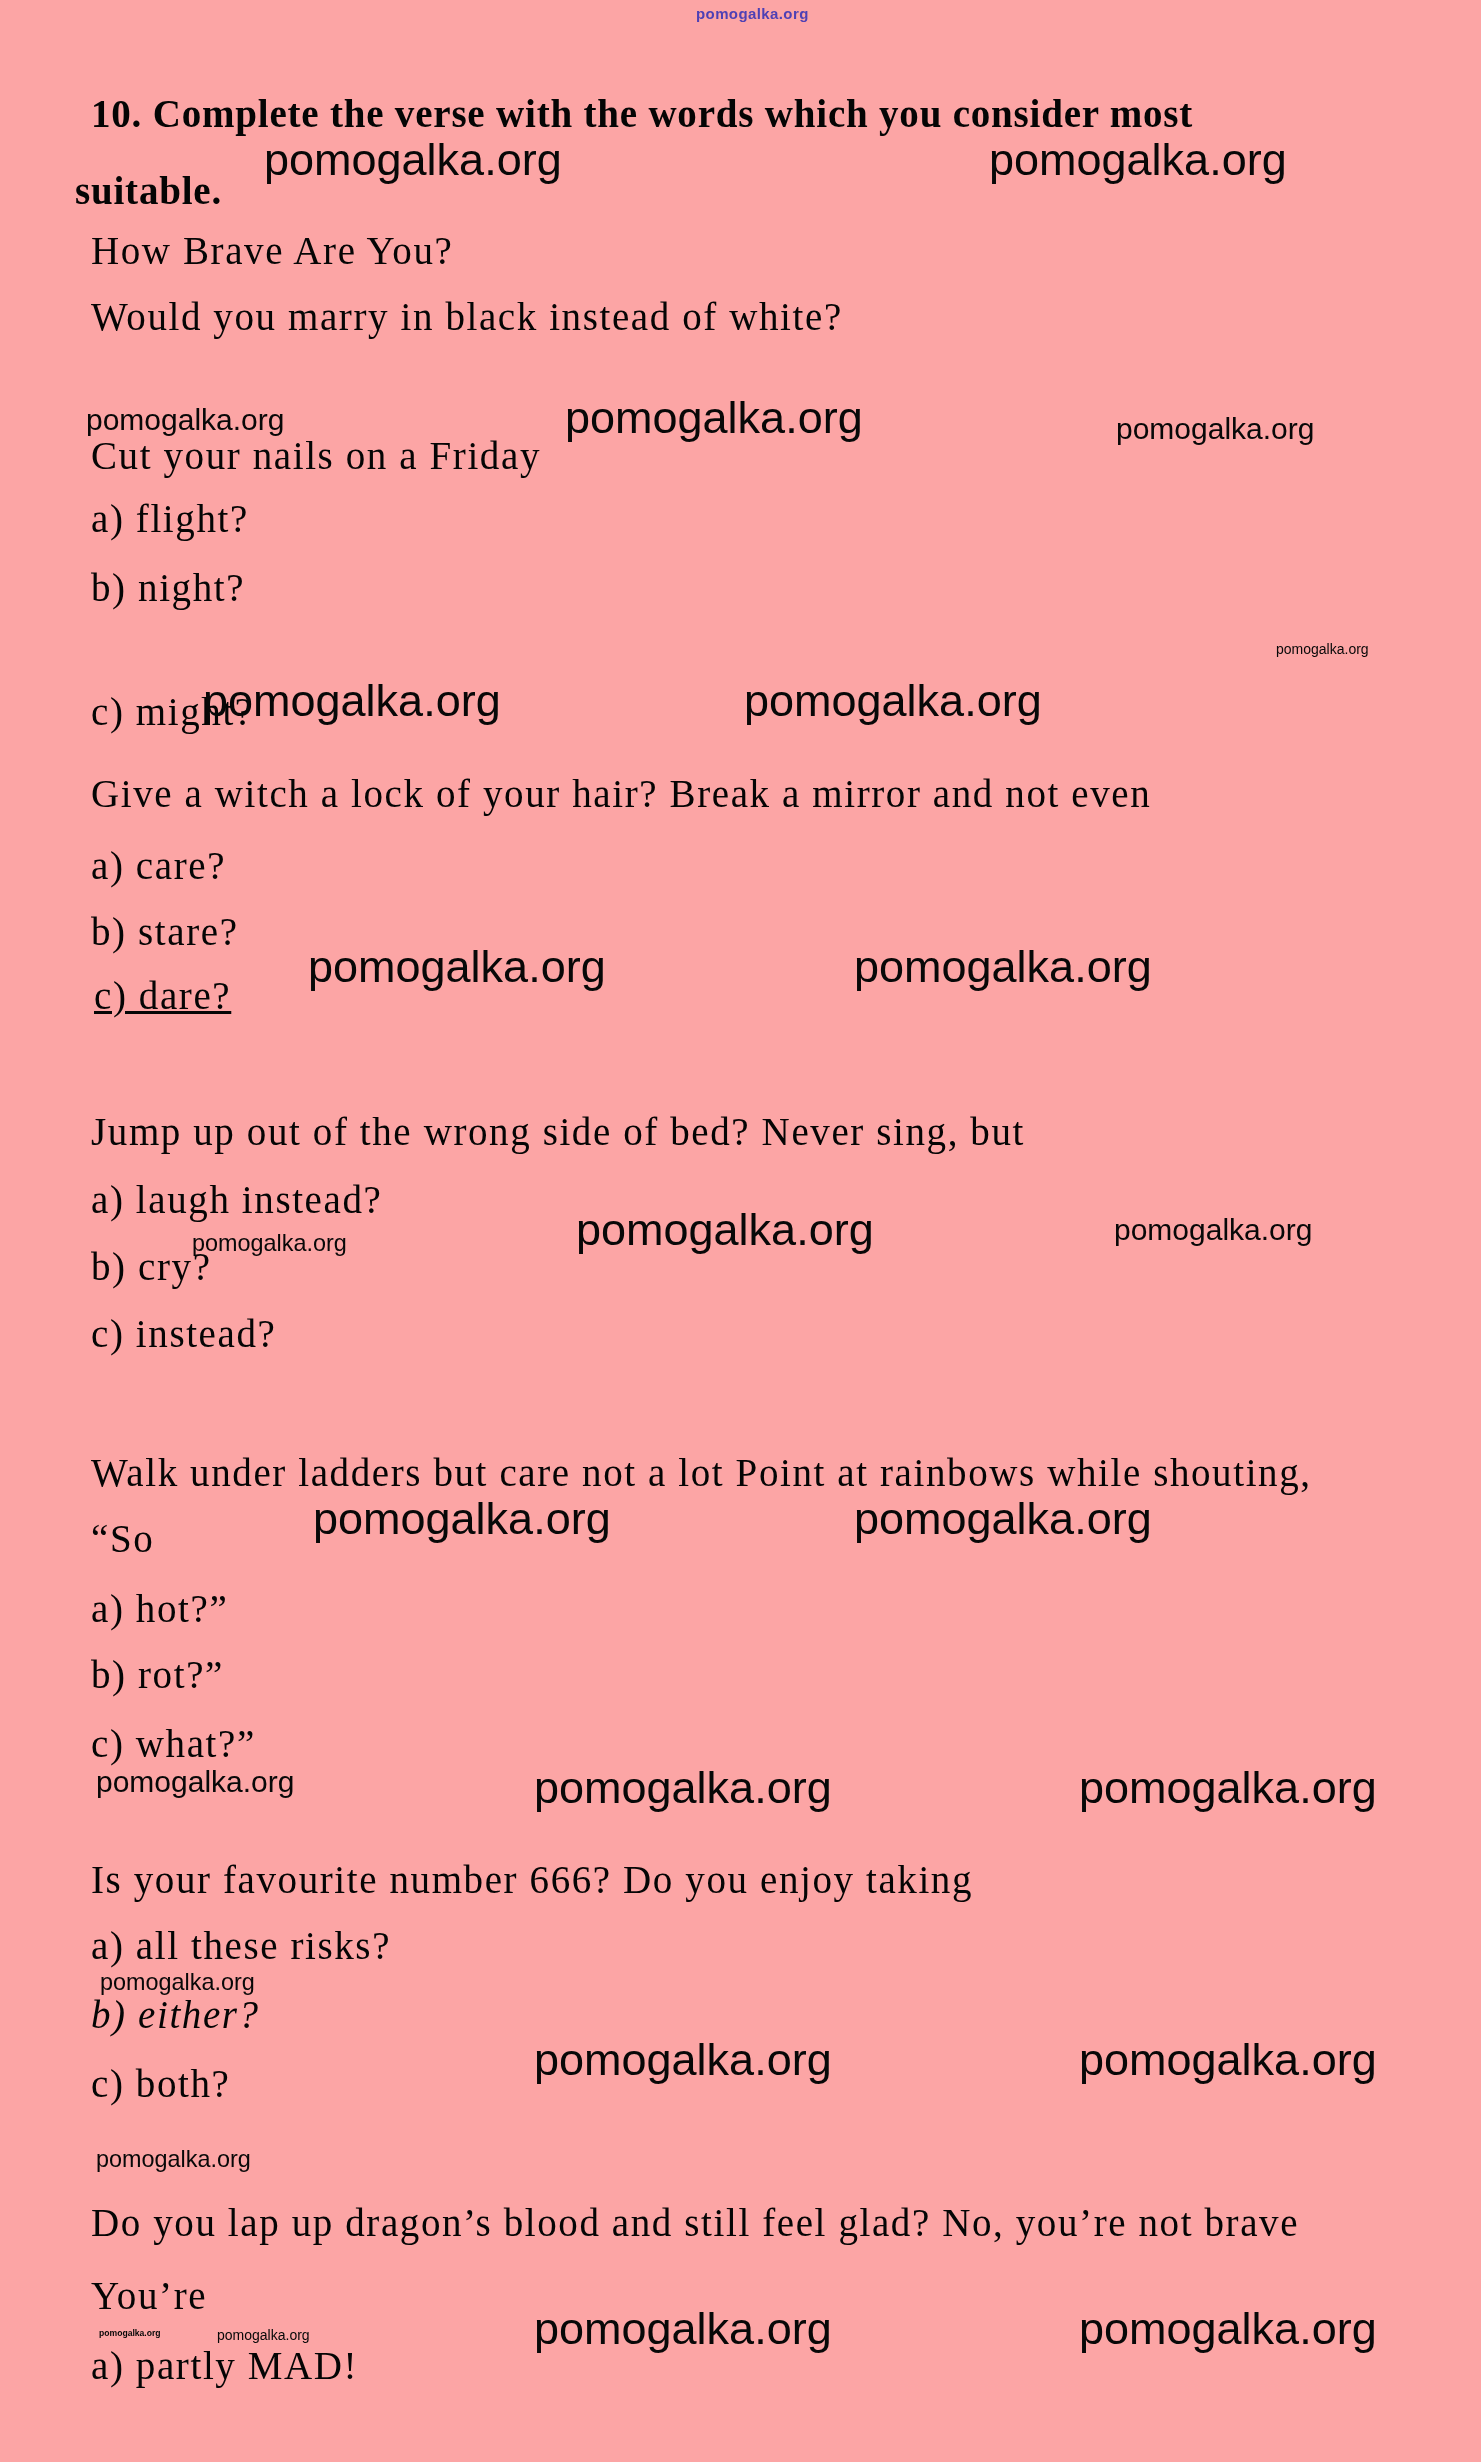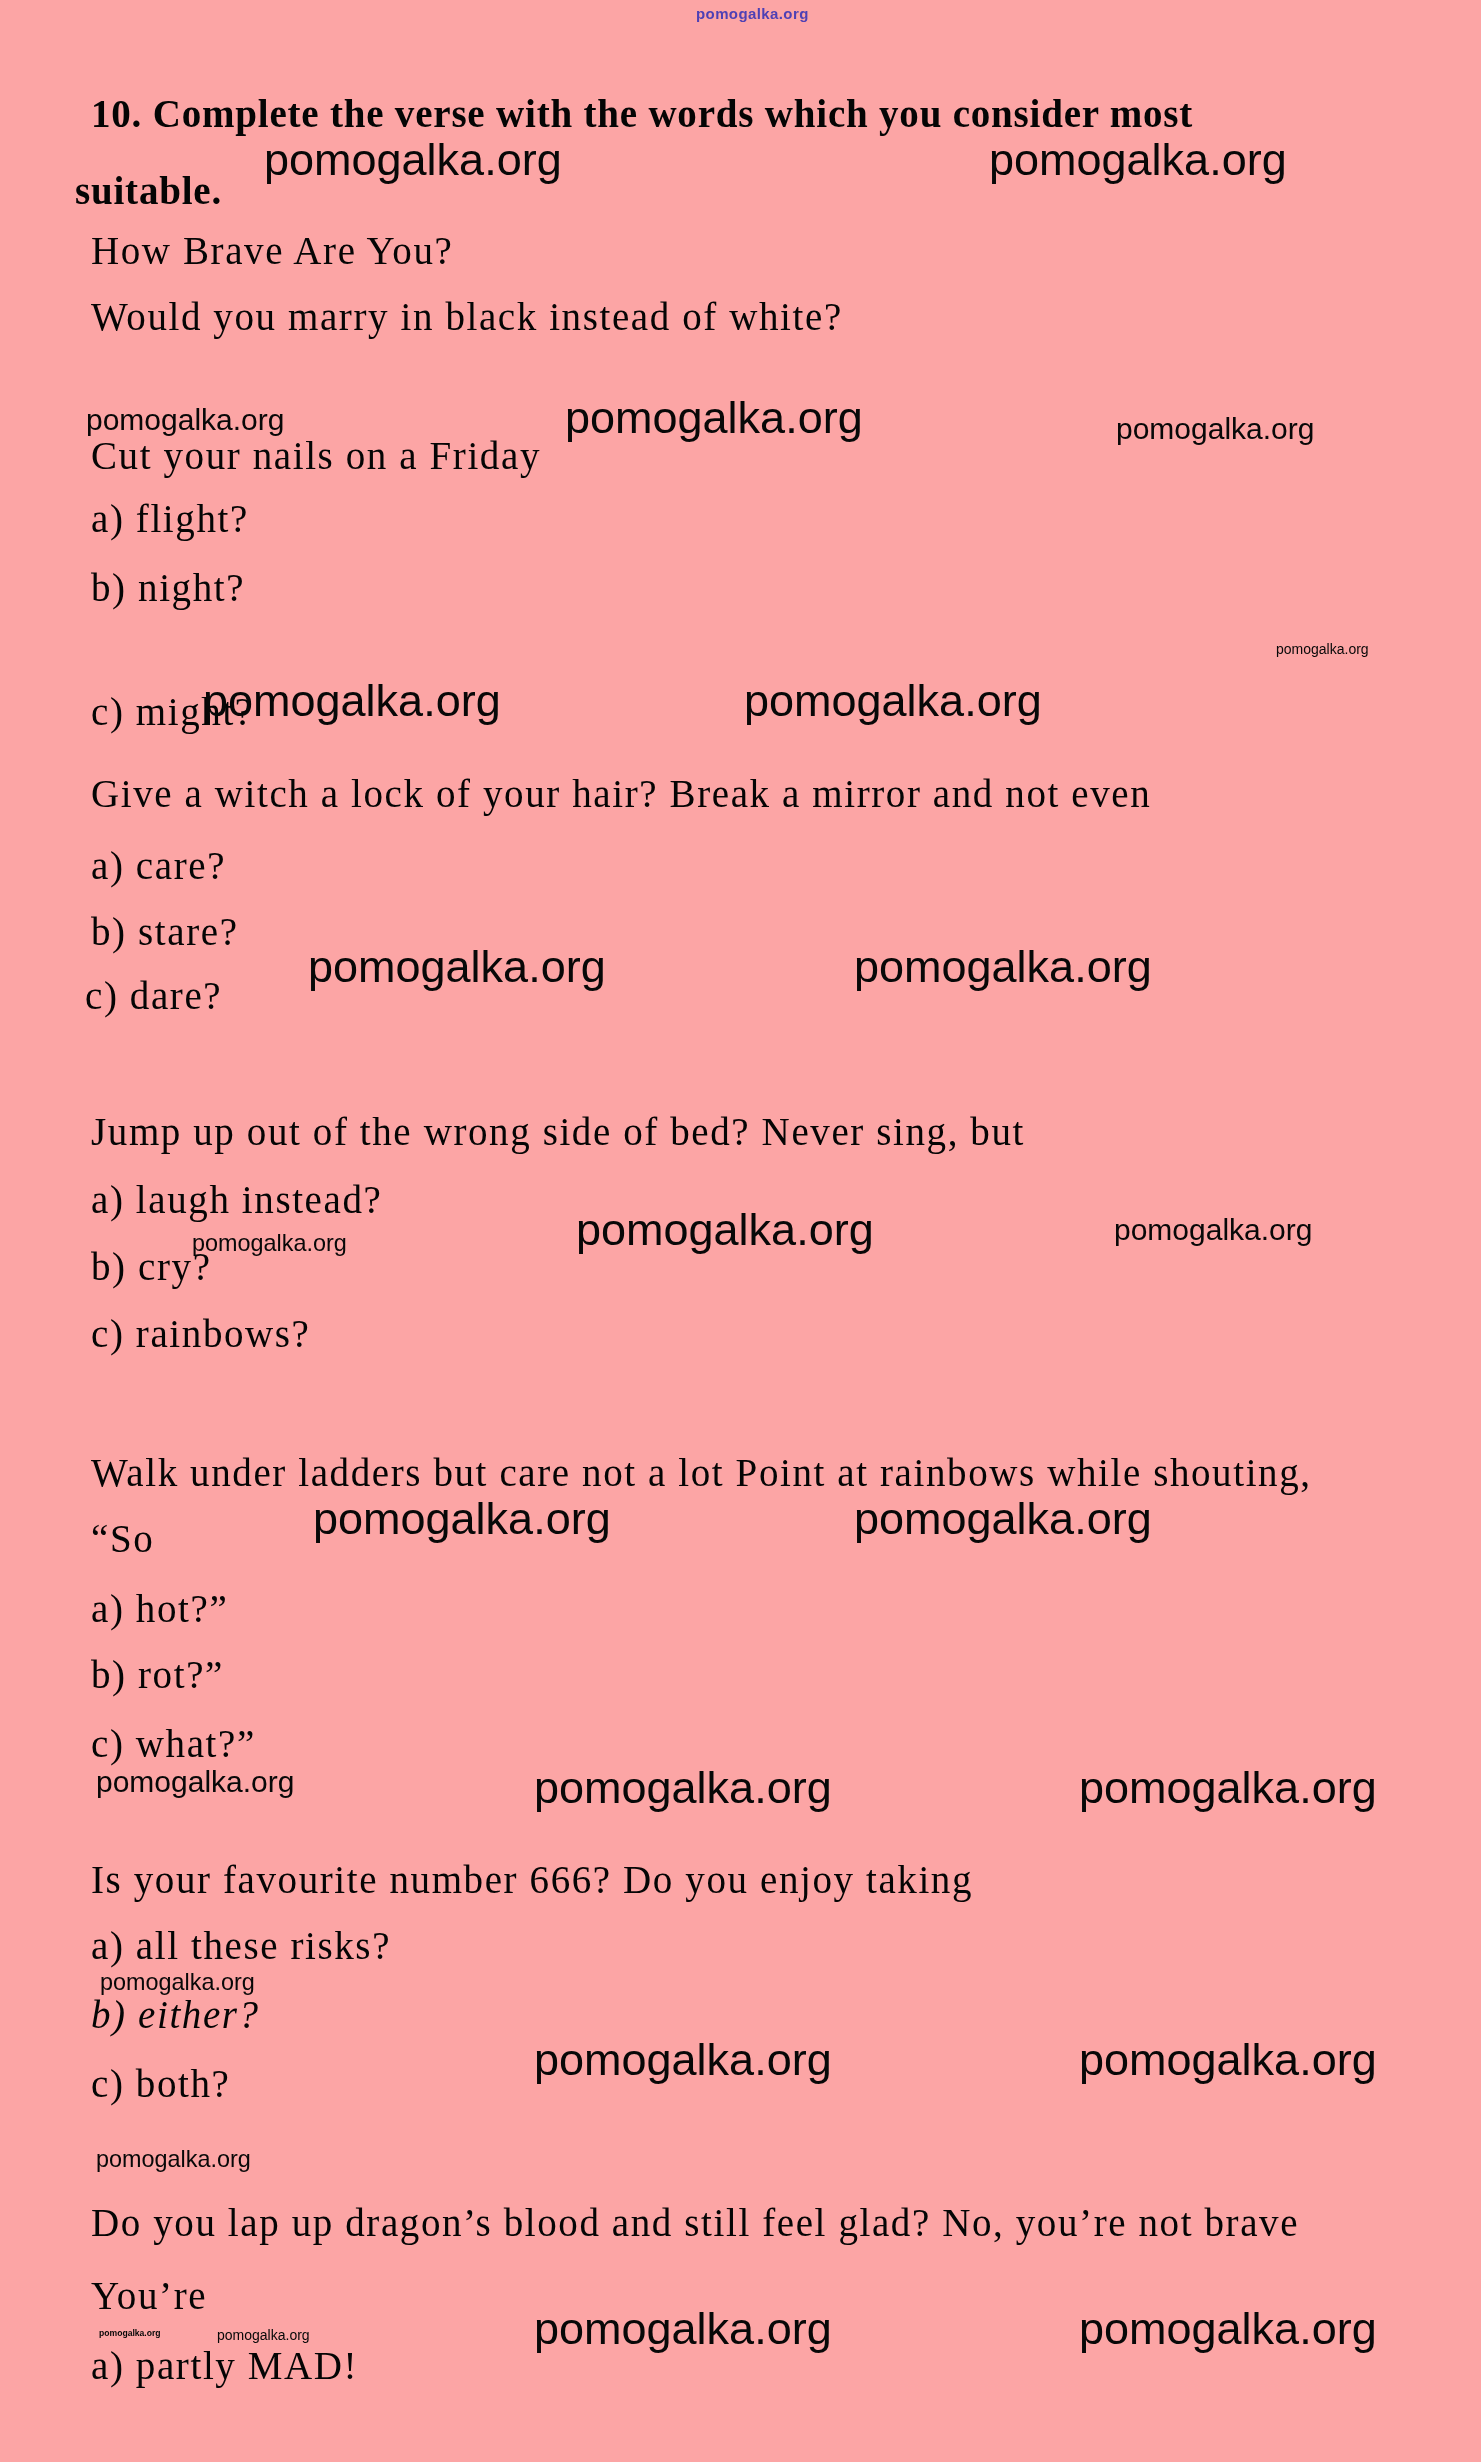--- a/index.html
+++ b/index.html
@@ -72,29 +72,29 @@
   <span class="wm xs" style="left:1276px; top:642px;">pomogalka.org</span>
 
   <span class="wm xl" style="left:203px; top:678px;">pomogalka.org</span>
   <span class="wm xl" style="left:744px; top:678px;">pomogalka.org</span>
 
   <div class="t" style="left:91px; top:774px;">Give a witch a lock of your hair? Break a mirror and not even</div>
   <div class="t" style="left:91px; top:846px;">a) care?</div>
   <div class="t" style="left:91px; top:912px;">b) stare?</div>
   <span class="wm xl" style="left:308px;  top:944px;">pomogalka.org</span>
   <span class="wm xl" style="left:854px; top:944px;">pomogalka.org</span>
-  <div class="t" style="left:85px; top:976px;">c) dare?</div>
+  <div class="t" style="left:94px; top:976px;text-decoration:underline;">c) dare?</div>
 
   <div class="t" style="left:91px; top:1112px;">Jump up out of the wrong side of bed? Never sing, but</div>
   <div class="t" style="left:91px; top:1180px;">a) laugh instead?</div>
   <span class="wm sm" style="left:192px;  top:1232px;">pomogalka.org</span>
   <span class="wm xl" style="left:576px;  top:1207px;">pomogalka.org</span>
   <span class="wm md" style="left:1114px; top:1215px;">pomogalka.org</span>
   <div class="t" style="left:91px; top:1247px;">b) cry?</div>
-  <div class="t" style="left:91px; top:1314px;">c) rainbows?</div>
+  <div class="t" style="left:91px; top:1314px;">c) instead?</div>
 
   <div class="t" style="left:91px; top:1453px;">Walk under ladders but care not a lot Point at rainbows while shouting,</div>
   <span class="wm xl" style="left:313px;  top:1496px;">pomogalka.org</span>
   <span class="wm xl" style="left:854px; top:1496px;">pomogalka.org</span>
   <div class="t" style="left:91px; top:1519px;">“So</div>
   <div class="t" style="left:91px; top:1589px;">a) hot?”</div>
   <div class="t" style="left:91px; top:1655px;">b) rot?”</div>
   <div class="t" style="left:91px; top:1724px;">c) what?”</div>
 
   <span class="wm md" style="left:96px;  top:1767px;">pomogalka.org</span>

